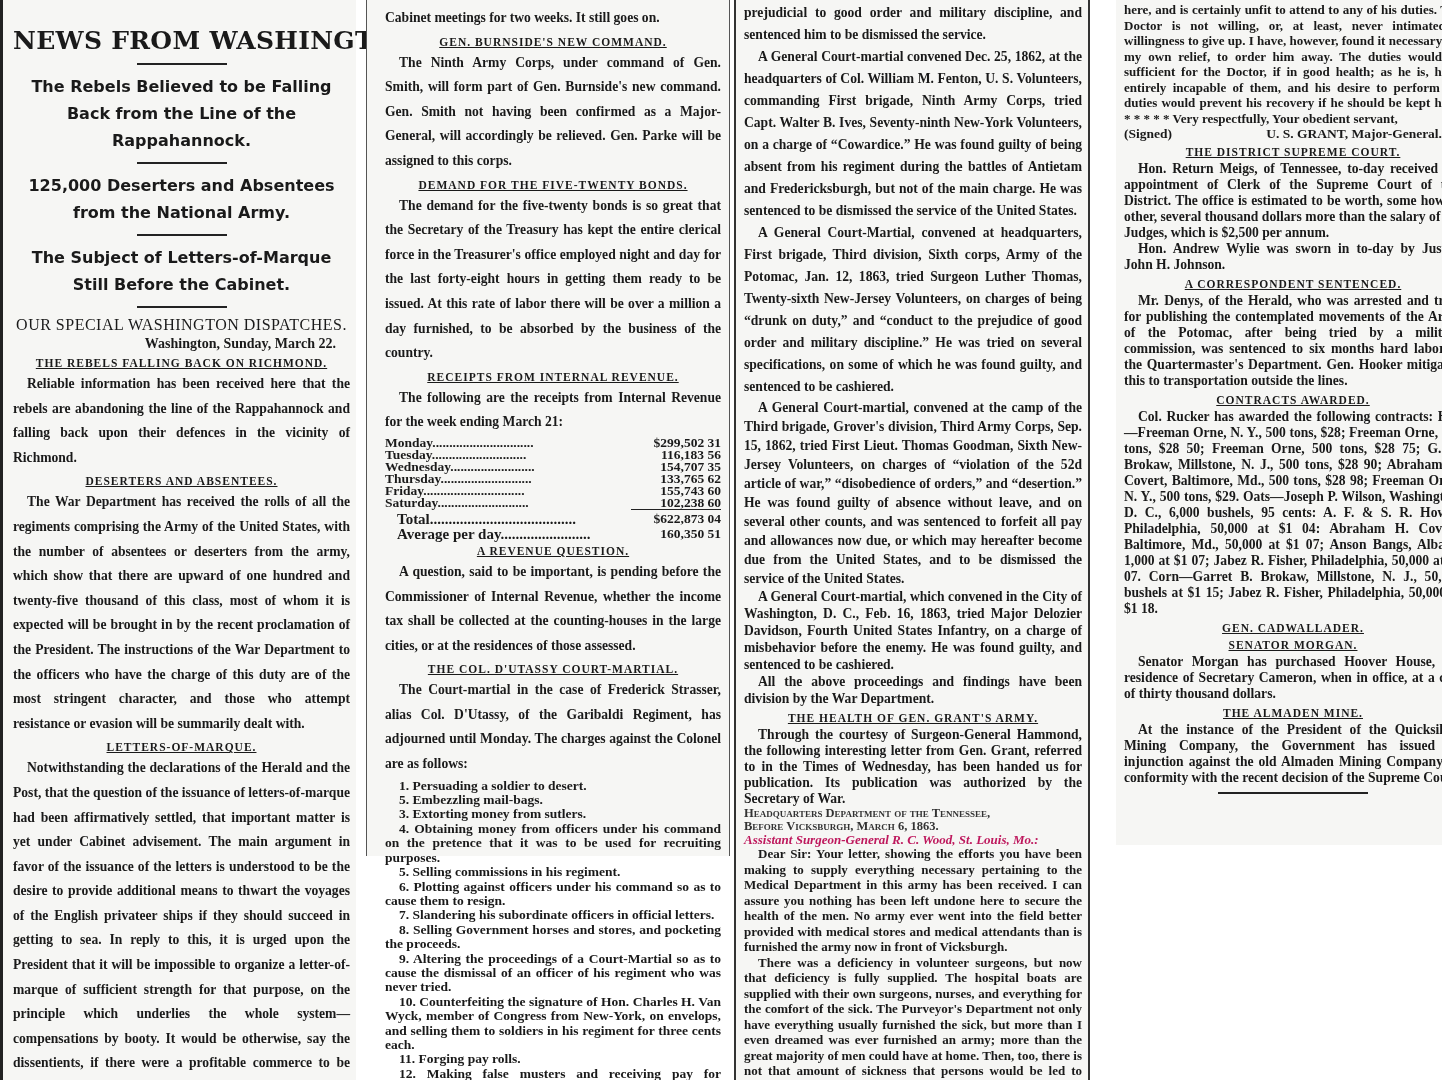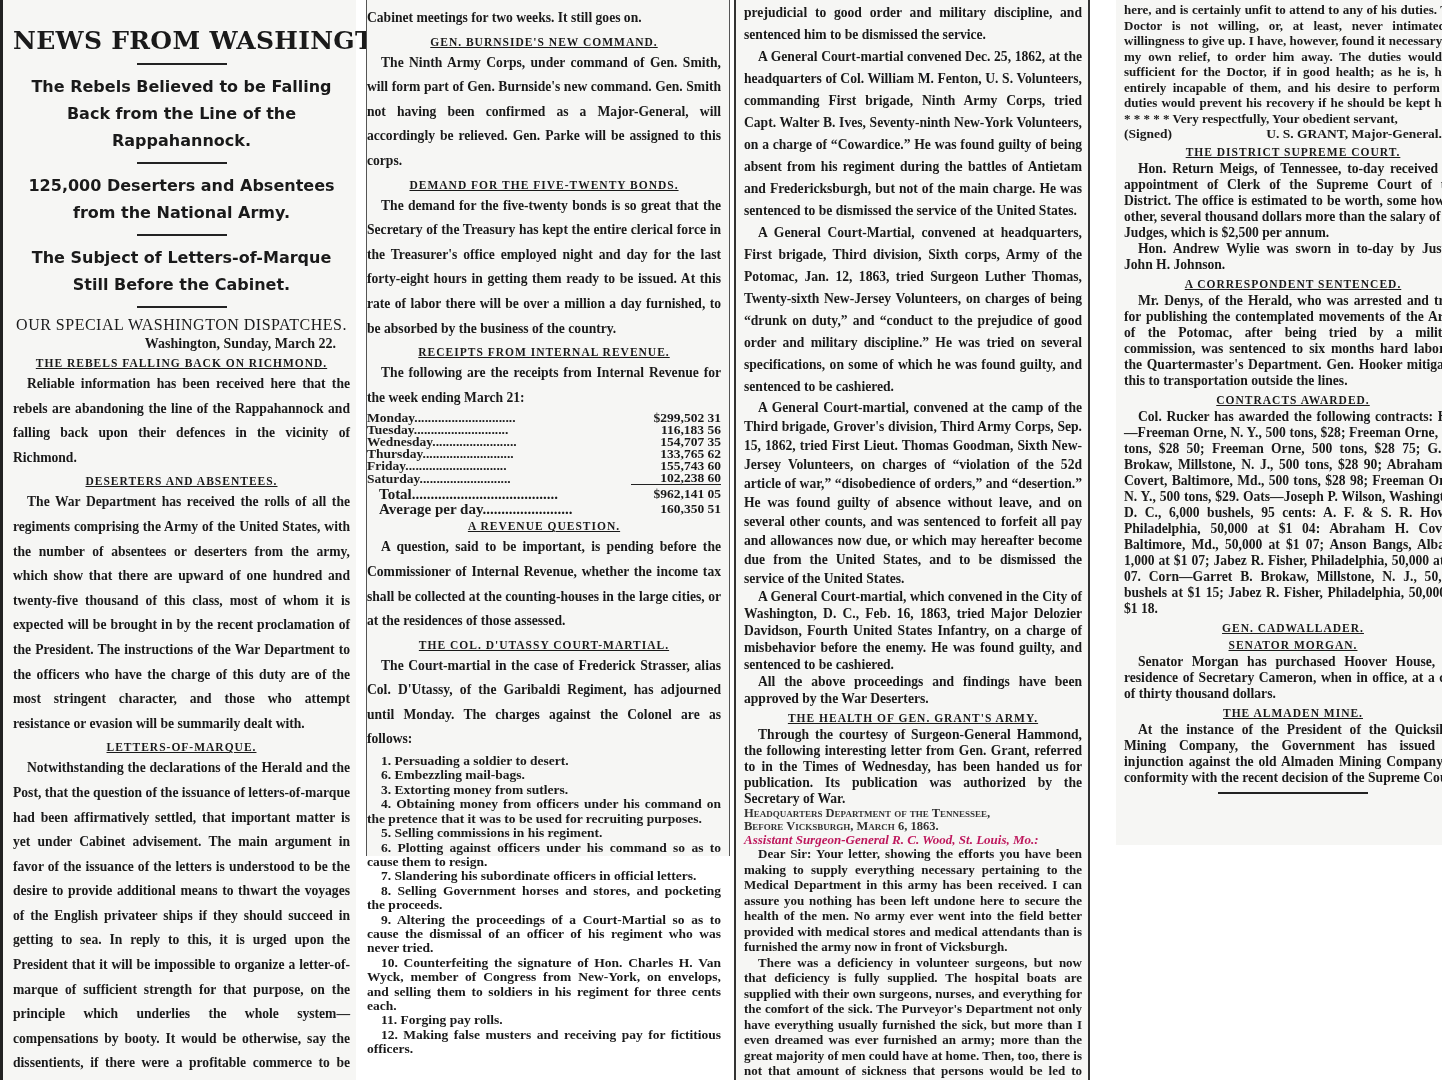--- a/index.html
+++ b/index.html
@@ -1,20 +1,20 @@
 <!DOCTYPE html>
 <html><head>
 <meta charset="utf-8">
 <style>
   html, body { margin:0; padding:0; background:#ffffff; }
   body { width:1442px; height:1080px; position:relative; overflow:hidden;
          font-family:"DejaVu Serif", serif; color:#1a1a1a; }
   .col { position:absolute; top:0; box-sizing:border-box; background:#f6f6f4; }
   .c1 { left:0; width:356px; height:1080px; border-left:3px solid #222; padding:0 6px 0 10px; }
-  .c2 { left:366px; width:364px; height:856px; border-left:1px solid #555; border-right:1px solid #555; padding:0 8px 0 0; }
+  .c2 { left:366px; width:364px; height:856px; border-left:1px solid #555; border-right:1px solid #555; padding:0 8px 0 18px; }
   .c3 { left:734px; width:356px; height:1080px; border-left:2px solid #333; border-right:2px solid #333; padding:0 6px 17px 8px; }
   .c4 { left:1116px; width:354px; height:845px; border-right:2px solid #333; padding:0 6px 0 8px; }
   .topbar { position:absolute; left:0; top:8px; width:356px; height:5px; background:#222; }
   .masthead { font-family:"DejaVu Serif", serif; font-weight:bold; font-size:25px; letter-spacing:0.3px; text-align:center; margin:26px 0 6px 0; white-space:nowrap; }
   .rule { width:90px; height:2px; background:#222; margin:8px auto; }
   .deck { font-family:"DejaVu Sans", sans-serif; font-weight:bold; text-align:center; font-size:16px; line-height:27px; margin:4px 0; }
   .deck2 { font-size:16px; }
   .section-head { font-family:Liberation Serif, serif; font-size:16px; text-align:center; text-transform:uppercase; margin:6px 0 2px; letter-spacing:0.5px; }
   .dateline { font-family:"Liberation Serif", serif; font-weight:bold; font-size:14px; text-align:right; padding-right:14px; margin:2px 0; }
   .sub { font-family:"Liberation Serif", serif; font-weight:bold; font-size:11.5px; text-align:center; letter-spacing:1px; text-transform:uppercase; margin:5px 0 3px;text-decoration:underline; }
@@ -90,56 +90,56 @@
           <td class="amt">155,743 60</td>
         </tr>
         <tr>
           <td><span>Saturday</span>...........................</td>
           <td class="amt">102,238 60</td>
         </tr>
       </tbody>
     <tbody>
         <tr class="tot">
       <td class="label"><span>Total</span>.......................................</td>
-      <td class="amt" style="border-top:1px solid #222">$962,141 05</td>
+      <td class="amt" style="border-top:1px solid #222">$622,873 04</td>
     </tr>
     <tr class="tot">
       <td class="label"><span>Average per day</span>........................</td>
       <td class="amt">160,350 51</td>
     </tr>
   </tbody>
     </table>
   <div class="sub">A REVENUE QUESTION.</div>
   <p>A question, said to be important, is pending before the Commissioner of Internal Revenue, whether the income tax shall be collected at the counting-houses in the large cities, or at the residences of those assessed.</p>
   <div class="sub">THE COL. D'UTASSY COURT-MARTIAL.</div>
   <p>The Court-martial in the case of Frederick Strasser, alias Col. D'Utassy, of the Garibaldi Regiment, has adjourned until Monday. The charges against the Colonel are as follows:</p>
   <ol class="charges" id="charges">
       <li>1. Persuading a soldier to desert.</li>
-      <li>6. Embezzling mail-bags.</li>
+      <li>5. Embezzling mail-bags.</li>
       <li>3. Extorting money from sutlers.</li>
       <li>4. Obtaining money from officers under his command on the pretence that it was to be used for recruiting purposes.</li>
       <li>5. Selling commissions in his regiment.</li>
       <li>6. Plotting against officers under his command so as to cause them to resign.</li>
       <li>7. Slandering his subordinate officers in official letters.</li>
       <li>8. Selling Government horses and stores, and pocketing the proceeds.</li>
       <li>9. Altering the proceedings of a Court-Martial so as to cause the dismissal of an officer of his regiment who was never tried.</li>
       <li>10. Counterfeiting the signature of Hon. Charles H. Van Wyck, member of Congress from New-York, on envelops, and selling them to soldiers in his regiment for three cents each.</li>
       <li>11. Forging pay rolls.</li>
       <li>12. Making false musters and receiving pay for fictitious officers.</li>
     </ol>
 
 </div>
 
 <div class="col c3">
   <p class="noindent" style="margin-top:2px;line-height:22px">prejudicial to good order and military discipline, and sentenced him to be dismissed the service.</p>
   <p style="line-height:22px">A General Court-martial convened Dec. 25, 1862, at the headquarters of Col. William M. Fenton, U. S. Volunteers, commanding First brigade, Ninth Army Corps, tried Capt. Walter B. Ives, Seventy-ninth New-York Volunteers, on a charge of “Cowardice.” He was found guilty of being absent from his regiment during the battles of Antietam and Fredericksburgh, but not of the main charge. He was sentenced to be dismissed the service of the United States.</p>
   <p style="line-height:22px">A General Court-Martial, convened at headquarters, First brigade, Third division, Sixth corps, Army of the Potomac, Jan. 12, 1863, tried Surgeon Luther Thomas, Twenty-sixth New-Jersey Volunteers, on charges of being “drunk on duty,” and “conduct to the prejudice of good order and military discipline.” He was tried on several specifications, on some of which he was found guilty, and sentenced to be cashiered.</p>
   <p style="line-height:19px">A General Court-martial, convened at the camp of the Third brigade, Grover's division, Third Army Corps, Sep. 15, 1862, tried First Lieut. Thomas Goodman, Sixth New-Jersey Volunteers, on charges of “violation of the 52d article of war,” “disobedience of orders,” and “desertion.” He was found guilty of absence without leave, and on several other counts, and was sentenced to forfeit all pay and allowances now due, or which may hereafter become due from the United States, and to be dismissed the service of the United States.</p>
   <p style="line-height:17px">A General Court-martial, which convened in the City of Washington, D. C., Feb. 16, 1863, tried Major Delozier Davidson, Fourth United States Infantry, on a charge of misbehavior before the enemy. He was found guilty, and sentenced to be cashiered.</p>
-  <p style="line-height:17px">All the above proceedings and findings have been approved by the War Deserters.</p>
+  <p style="line-height:17px">All the above proceedings and findings have been division by the War Department.</p>
   <div class="sub">THE HEALTH OF GEN. GRANT'S ARMY.</div>
   <p style="line-height:16px">Through the courtesy of Surgeon-General Hammond, the following interesting letter from Gen. Grant, referred to in the Times of Wednesday, has been handed us for publication. Its publication was authorized by the Secretary of War.</p>
   <div class="letter-head">Headquarters Department of the Tennessee,</div>
   <div class="letter-head">Before Vicksburgh, March 6, 1863.</div>
   <div class="letter-addr">Assistant Surgeon-General R. C. Wood, St. Louis, Mo.:</div>
   <p class="dense">Dear Sir: Your letter, showing the efforts you have been making to supply everything necessary pertaining to the Medical Department in this army has been received. I can assure you nothing has been left undone here to secure the health of the men. No army ever went into the field better provided with medical stores and medical attendants than is furnished the army now in front of Vicksburgh.</p>
   <p class="dense">There was a deficiency in volunteer surgeons, but now that deficiency is fully supplied. The hospital boats are supplied with their own surgeons, nurses, and everything for the comfort of the sick. The Purveyor's Department not only have everything usually furnished the sick, but more than I even dreamed was ever furnished an army; more than the great majority of men could have at home. Then, too, there is not that amount of sickness that persons would be led to believe from the statements in the public prints. I question whether the health of the St. Louis forces is better to-day than that of this command.</p>
 
 </div>
 

